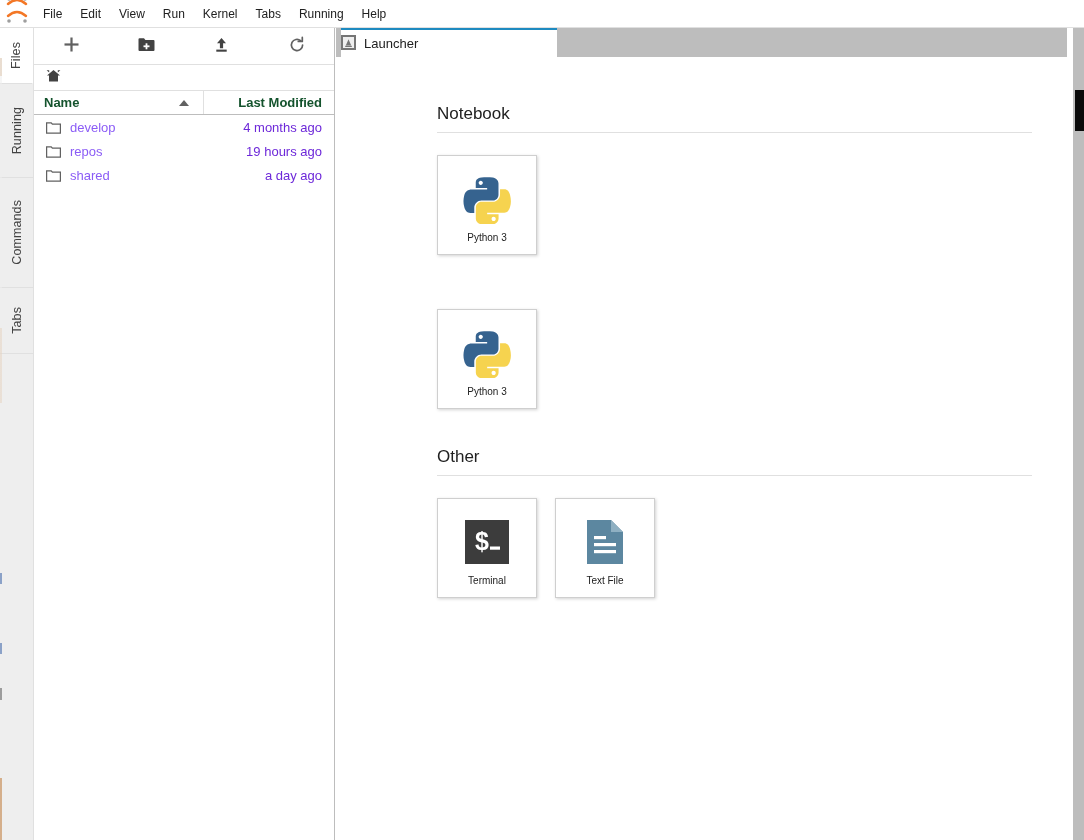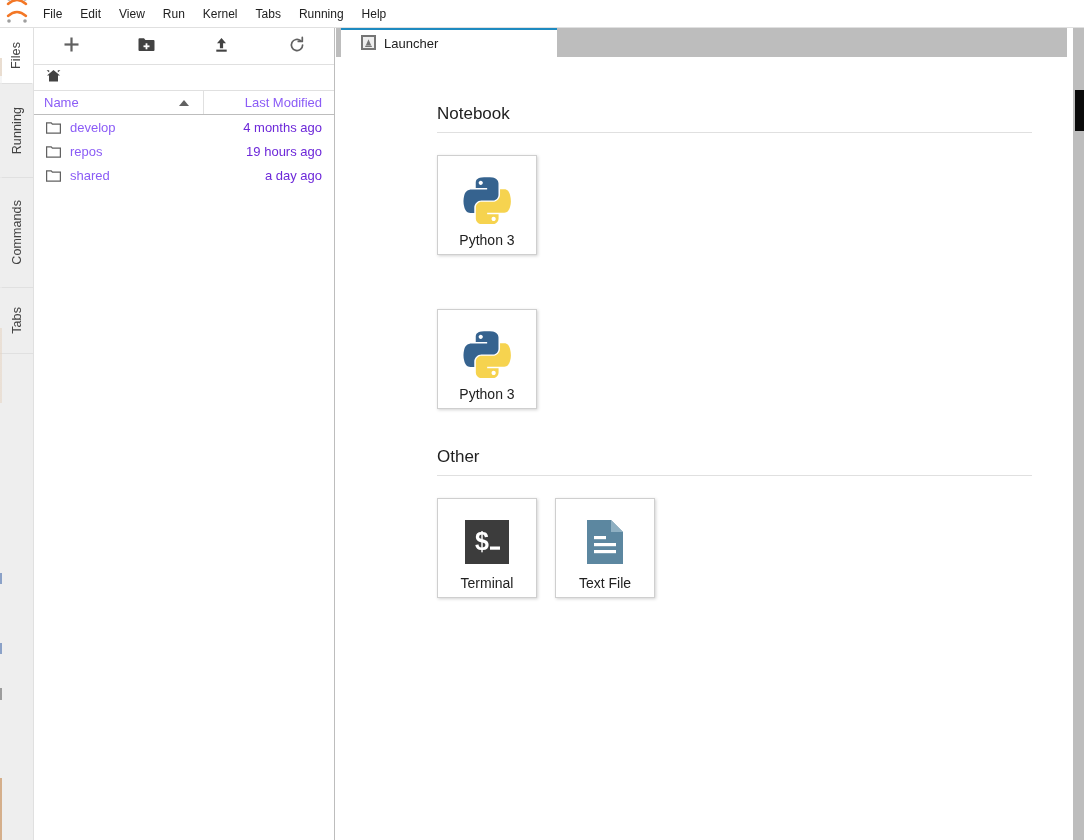--- a/index.html
+++ b/index.html
@@ -132,23 +132,23 @@
     display: flex;
     align-items: center;
     padding-left: 12px;
     border-bottom: 1px solid #e0e0e0;
   }
   #fb-header {
     height: 23px;
     display: flex;
     align-items: center;
     border-bottom: 1px solid #bdbdbd;
-    font-weight: normal;
+    font-weight: bold;
     font-size: 13px;
-    color: #8b5cf6;
+    color: #14532d;
     background: #ffffff;
   }
   #fb-col-name {
     flex: 1 1 auto;
     padding-left: 10px;
     display: flex;
     align-items: center;
     border-right: 1px solid #e0e0e0;
     height: 23px;
     box-sizing: border-box;
@@ -199,21 +199,21 @@
   #tab-launcher {
     position: absolute;
     left: 5px; top: 0;
     width: 216px;
     height: 29px;
     background: #ffffff;
     border-top: 2px solid #1e8ac0;
     box-sizing: border-box;
     display: flex;
     align-items: center;
-    padding-left: 20px;
+    padding-left: 0;
     cursor: default;
   }
   #tab-launcher .tab-label {
     margin-left: 8px;
     font-size: 13px;
     color: #212121;
   }
 
   #launcher-body {
     position: absolute;
@@ -263,21 +263,21 @@
   }
   .card .card-icon {
     margin-top: 17px;
     height: 52px;
     display: flex;
     align-items: center;
     justify-content: center;
   }
   .card .card-label {
     margin-top: 7px;
-    font-size: 14px;
+    font-size: 10px;
     color: #212121;
     text-align: center;
   }
 
   
   #right-scroll {
     position: absolute;
     right: 0; top: 28px;
     width: 11px;
     height: 812px;

